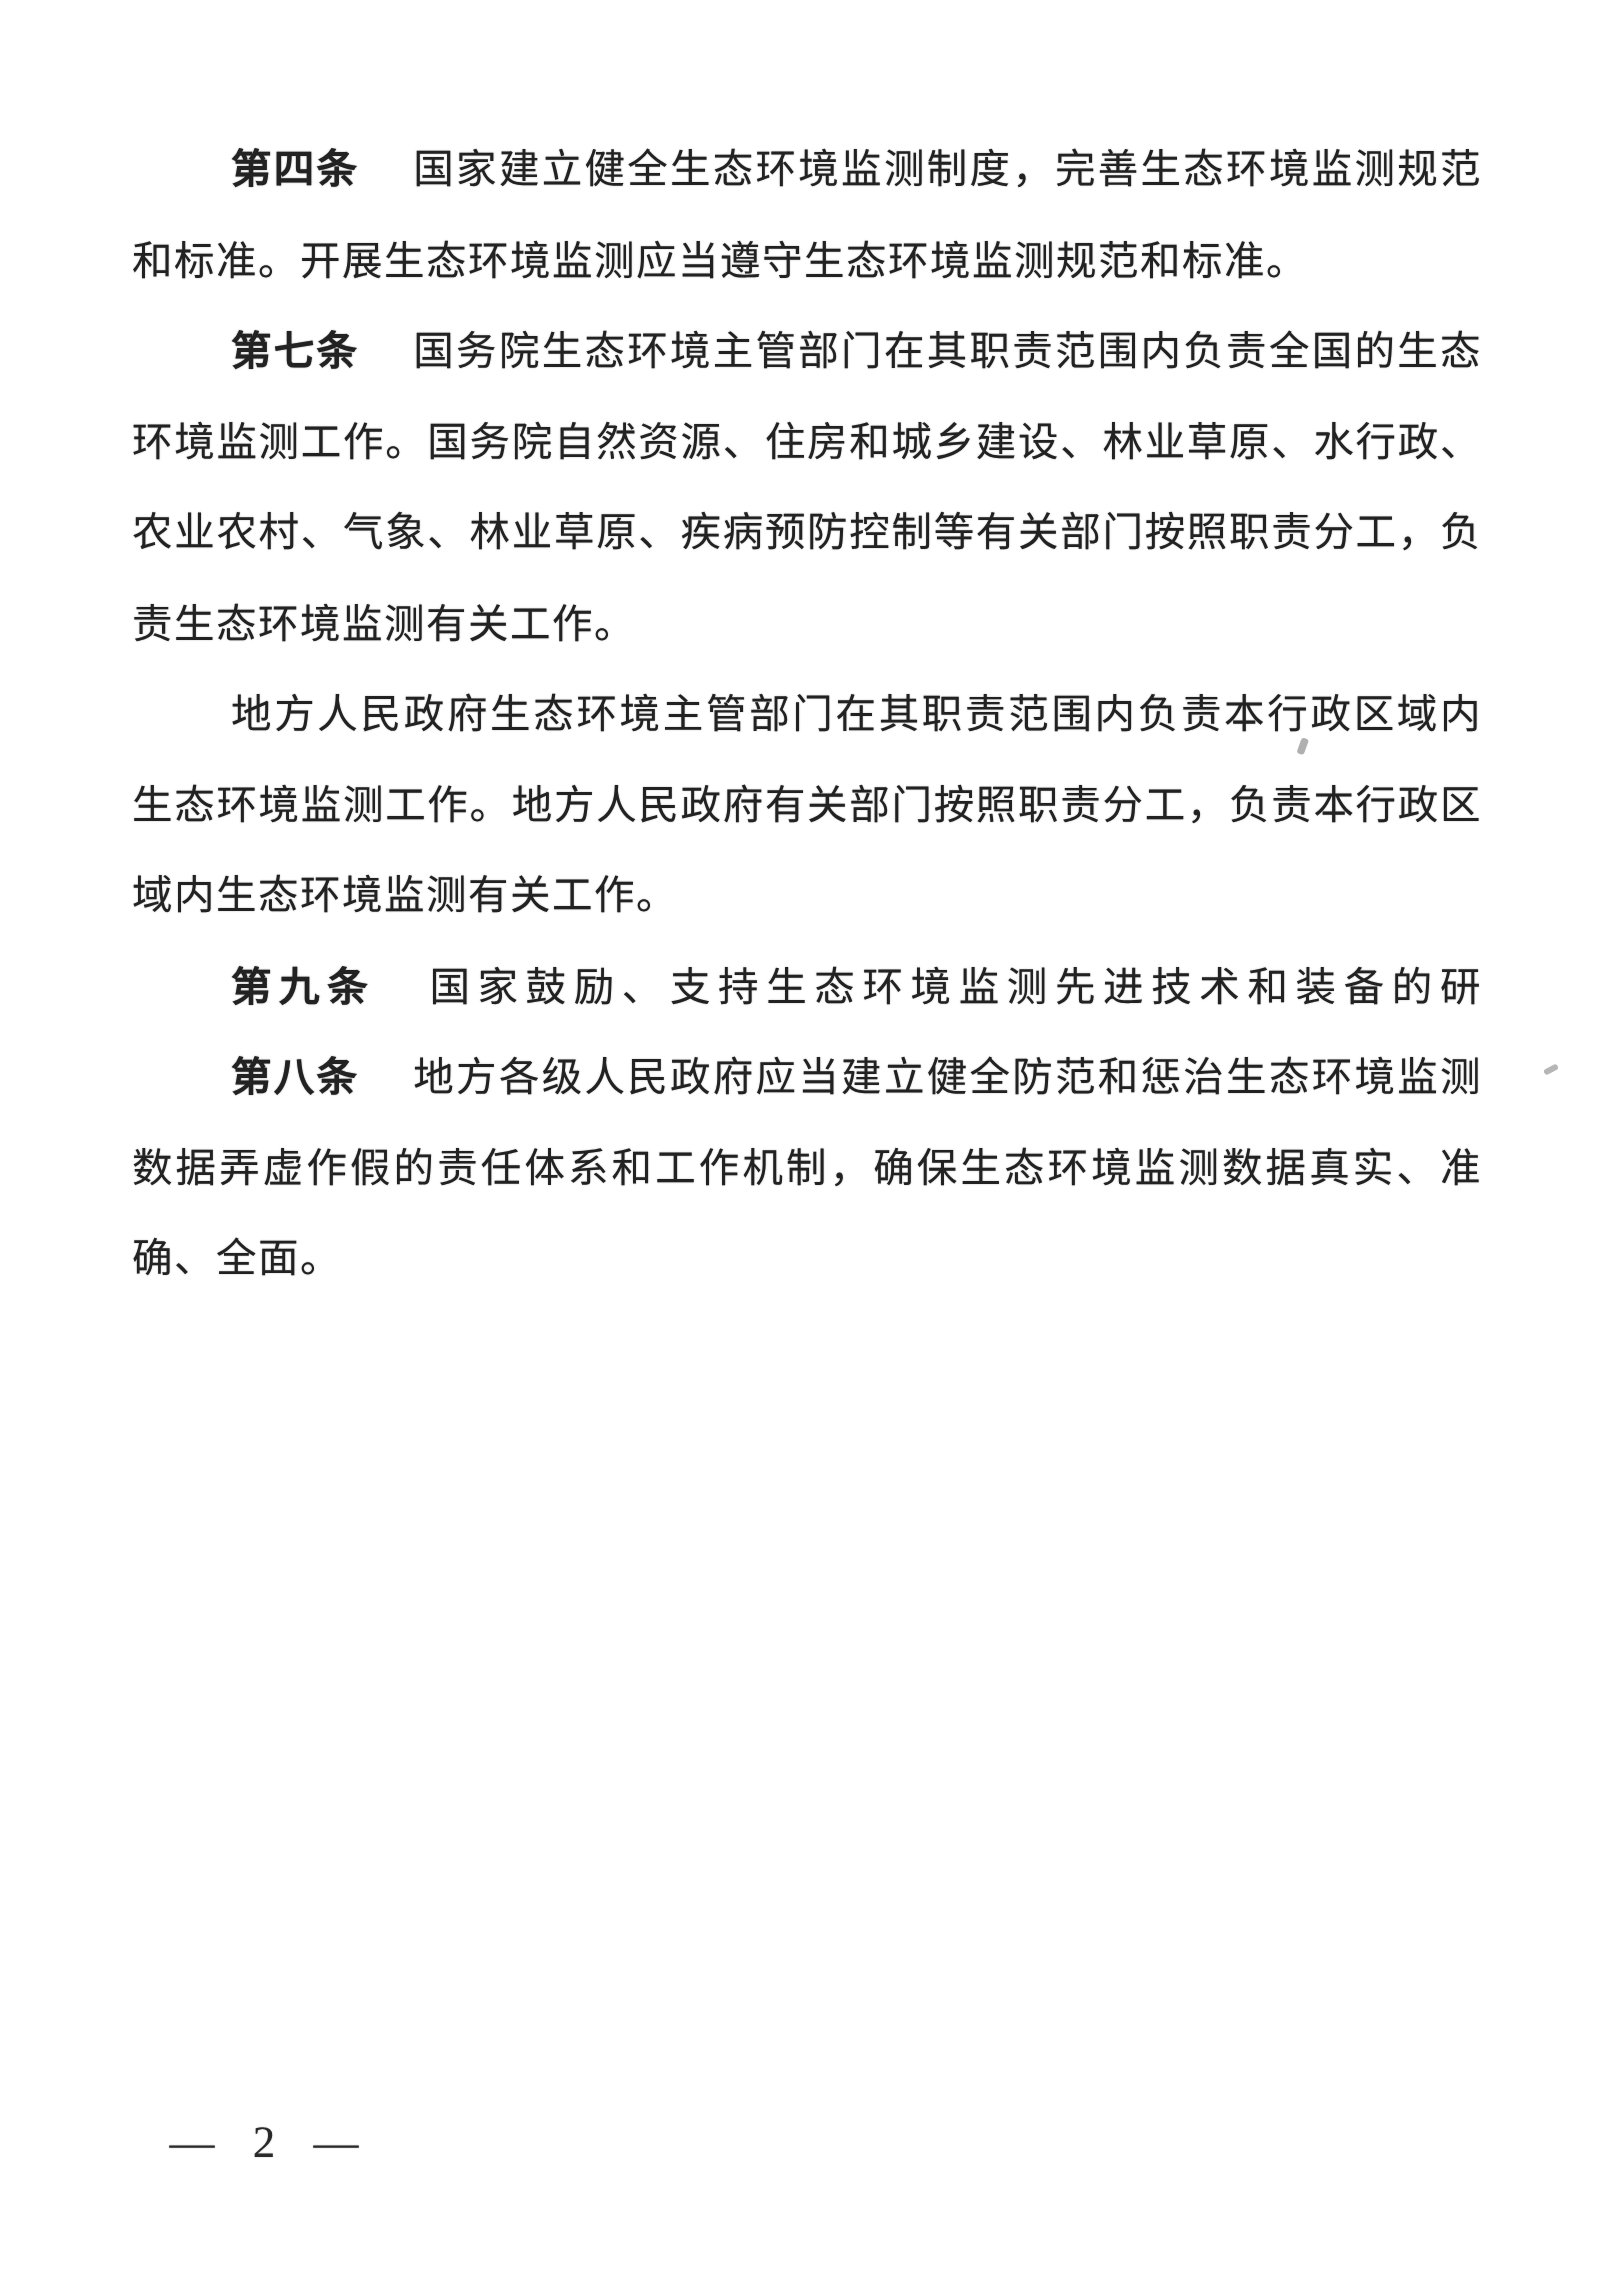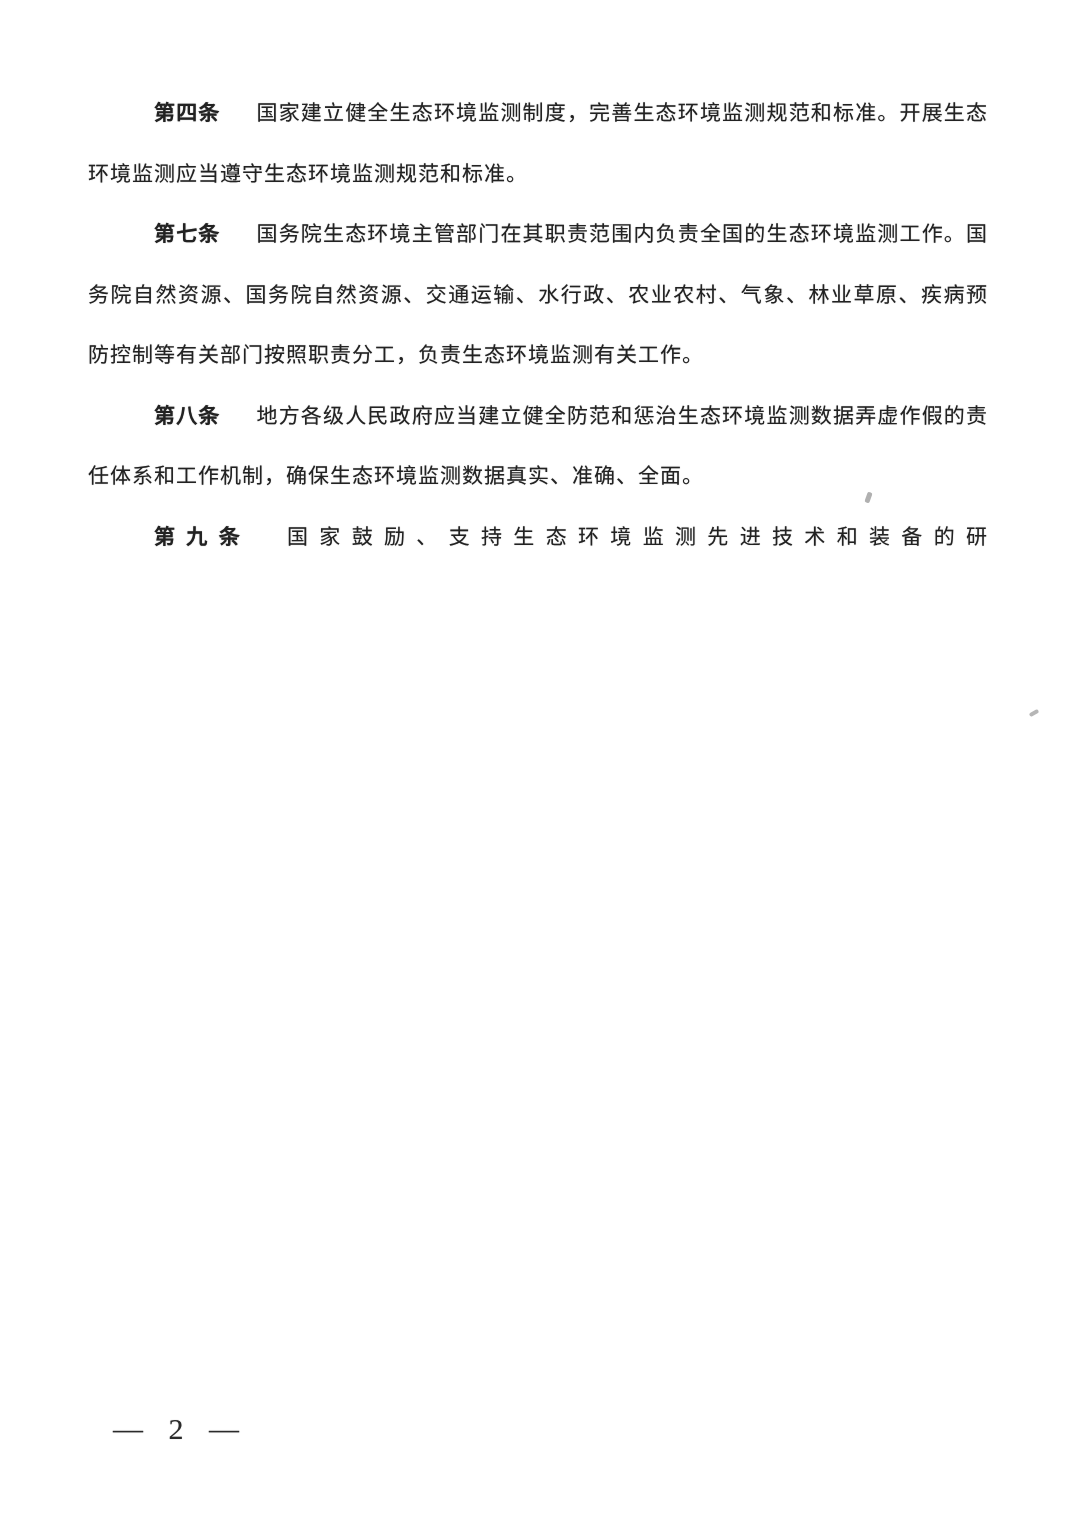--- a/index.html
+++ b/index.html
@@ -18,21 +18,21 @@
     height: 1515px;
     background: #ffffff;
     overflow: hidden;
   }
   .doc-body {
     position: absolute;
     left: 88px;
     top: 83px;
     width: 900px;
     color: #222222;
-    font-size: 21px;
+    font-size: 27px;
     line-height: 60.5px;
     letter-spacing: 1px;
     text-align: justify;
     text-justify: inter-character;
     text-shadow: 0 0 1px rgba(45,45,45,0.45);
   }
   .para {
     margin: 0;
     padding: 0;
     text-indent: 66px;
@@ -86,26 +86,27 @@
 <body>
 
 <div class="page">
 
   <div class="doc-body">
 
     <p class="para"><span class="article-label">第四条</span><span>国家建立健全生态环境监测制度，完善生态环境监测规范和标准。开展生态环境监测应当遵守生态环境监测规范和标准。</span></p>
 
 
 
-    <p class="para"><span class="article-label">第七条</span><span>国务院生态环境主管部门在其职责范围内负责全国的生态环境监测工作。国务院自然资源、国务院自然资源、交通运输、水行政、农业农村、气象、林业草原、疾病预防控制等有关部门按照职责分工，负责生态环境监测有关工作。</span></p>
+    <p class="para"><span class="article-label">第七条</span><span>国务院生态环境主管部门在其职责范围内负责全国的生态环境监测工作。国务院自然资源、住房和城乡建设、林业草原、水行政、农业农村、气象、林业草原、疾病预防控制等有关部门按照职责分工，负责生态环境监测有关工作。</span></p>
 
+    <p class="para"><span>地方人民政府生态环境主管部门在其职责范围内负责本行政区域内生态环境监测工作。地方人民政府有关部门按照职责分工，负责本行政区域内生态环境监测有关工作。</span></p>
+
+    <p class="para continues"><span class="article-label">第九条</span><span>国家鼓励、支持生态环境监测先进技术和装备的研</span></p>
 
     <p class="para"><span class="article-label">第八条</span><span>地方各级人民政府应当建立健全防范和惩治生态环境监测数据弄虚作假的责任体系和工作机制，确保生态环境监测数据真实、准确、全面。</span></p>
-
-    <p class="para continues"><span class="article-label">第九条</span><span>国家鼓励、支持生态环境监测先进技术和装备的研</span></p>
 
   </div>
 
   <div class="page-footer">— 2 —</div>
 
   <div class="speck speck-1"></div>
   <div class="speck speck-2"></div>
 
 </div>
 

